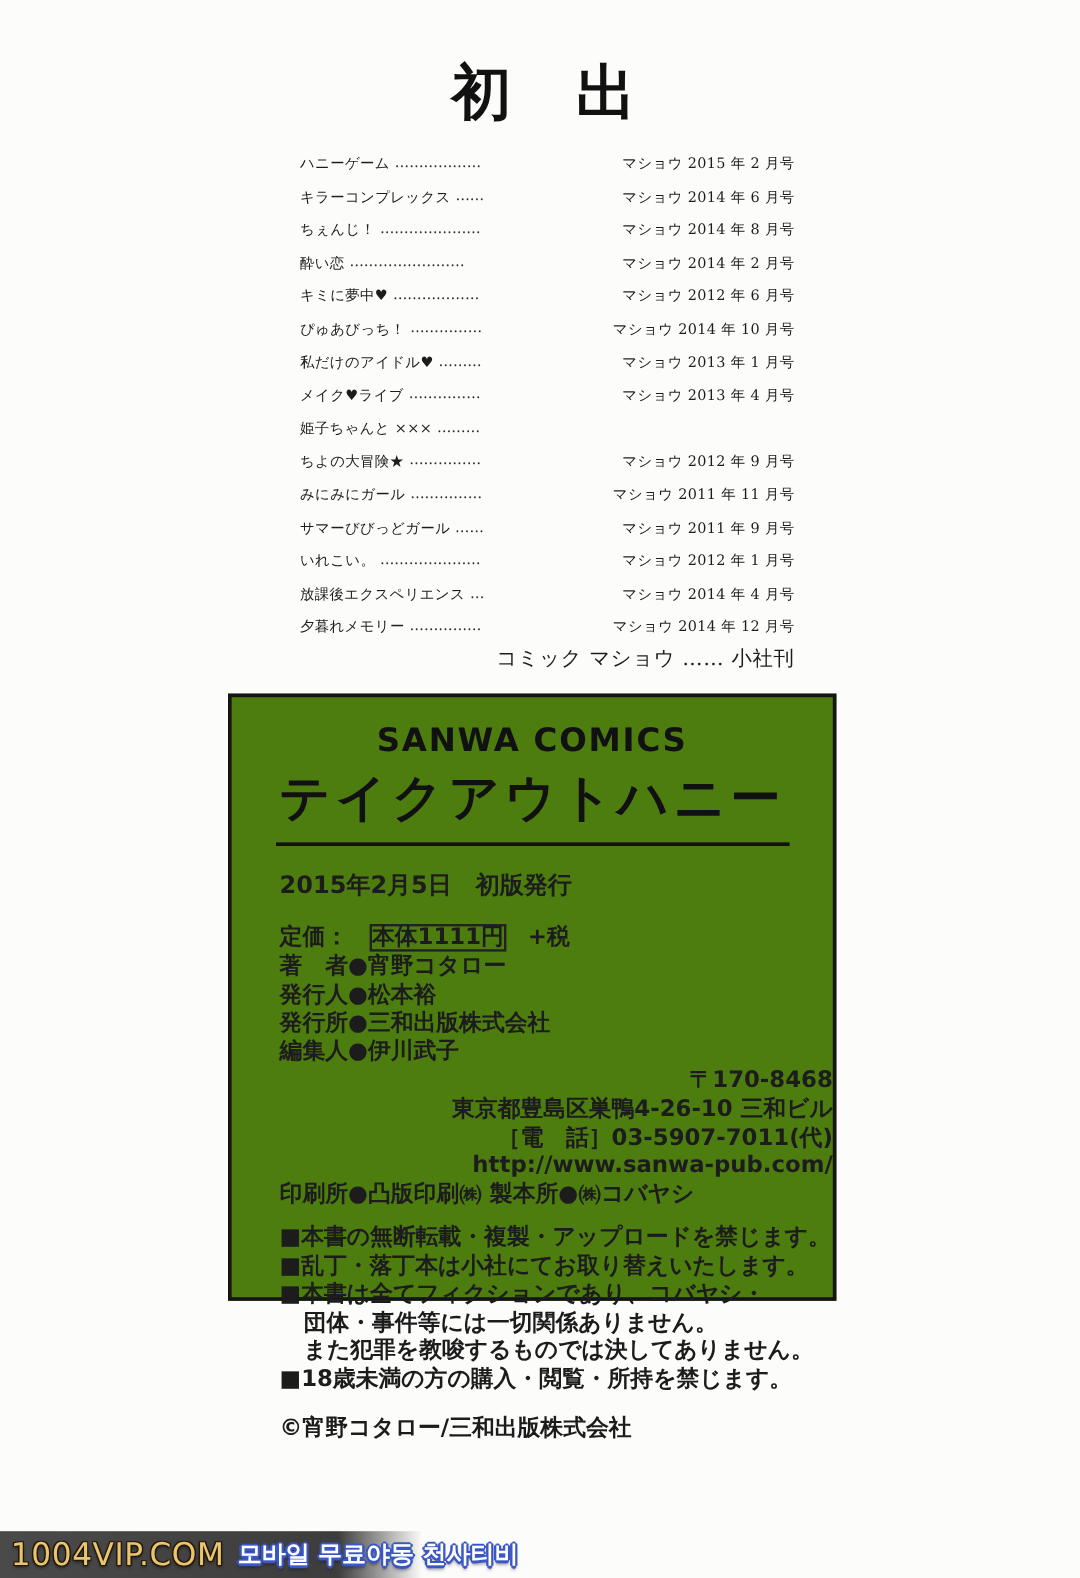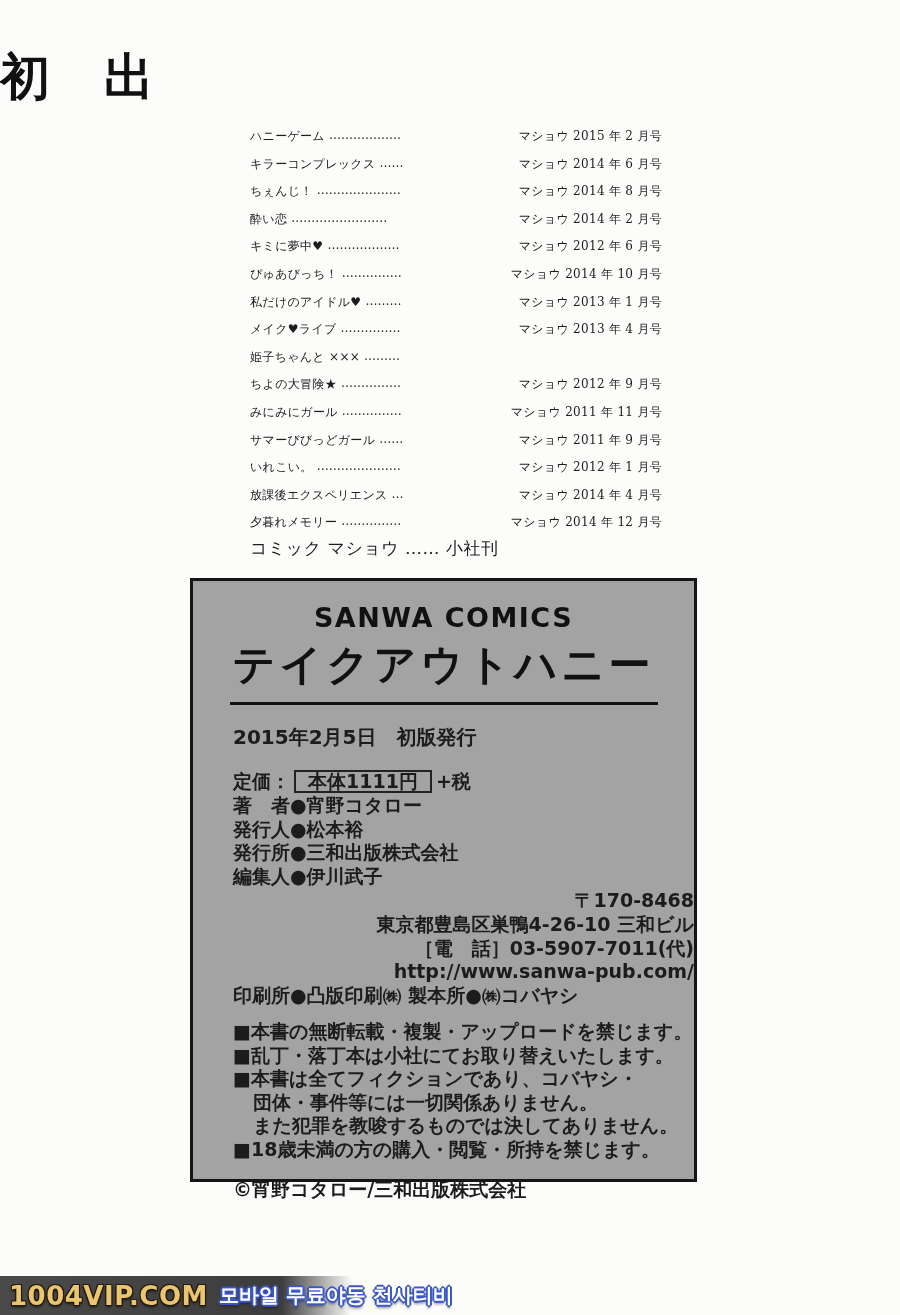--- a/index.html
+++ b/index.html
@@ -4,65 +4,65 @@
 <style>
   html,body{margin:0;padding:0;background:#ffffff;}
   .page{
     position:relative;width:900px;height:1315px;overflow:hidden;
     background:#fcfcfb;
     font-family:"DejaVu Sans","Liberation Sans",sans-serif;
     color:#1c1c1c;
   }
   
   .page-title{
-    position:absolute;top:44px;left:0;width:860px;text-align:left;
+    position:absolute;top:44px;left:0;width:860px;text-align:center;
     font-family:"DejaVu Serif","Liberation Serif",serif;
-    font-size:50px;font-weight:700;letter-spacing:2px;color:#111;
+    font-size:50px;font-weight:700;letter-spacing:2px;color:#111;padding-left:24px;
   }
   .pub-list{
     position:absolute;left:250px;top:128px;width:412px;
     font-family:"DejaVu Serif","Liberation Serif",serif;
   }
   .pub-row{display:flex;align-items:baseline;height:27.6px;font-size:12px;white-space:nowrap;justify-content:space-between;}
   .pub-left{display:flex;width:202px;overflow:hidden;flex:none;}
   .pub-title{white-space:nowrap;letter-spacing:0.3px;}
   .pub-leader{flex:1;overflow:hidden;white-space:nowrap;margin-left:4px;color:#2a2a2a;}
   .pub-source{margin-left:9px;letter-spacing:0.3px;}
   .footnote{
-    position:absolute;top:537px;left:250px;width:412px;
+    position:absolute;top:537px;left:250px;width:412px;text-align:right;
     font-family:"DejaVu Serif","Liberation Serif",serif;font-size:17px;letter-spacing:0.5px;
   }
   
   .colophon{
-    position:absolute;left:190px;top:578px;width:507px;height:604px;
-    border:3px solid #151515;background:#a3a3a3;box-sizing:border-box;
+    position:absolute;left:190px;top:578px;width:507px;height:506px;
+    border:3px solid #151515;background:#4d7c0f;box-sizing:border-box;
   }
   .brand{margin-top:21px;text-align:center;font-size:27px;font-weight:800;letter-spacing:1.5px;color:#111;}
   .book-title{
     text-align:center;font-size:42px;font-weight:700;letter-spacing:4px;margin-top:4px;color:#111;
     font-family:"DejaVu Serif","Liberation Serif",serif;
   }
   .title-rule{width:428px;margin:9px auto 0;border:none;border-top:3px solid #111;}
   .edition{margin:19px 12px 0 40px;font-size:20px;font-weight:700;}
   .details{margin:19px 0 0 40px;font-size:19px;font-weight:600;line-height:23.8px;}
   .detail-line{white-space:nowrap;}
-  .price-box{display:inline-block;border:2px solid #222;padding:0 12px;margin:0 4px;line-height:19px;}
+  .price-box{display:inline-block;border:2px solid #222;padding:0 0;margin:0 18px;line-height:19px;}
   .addr{margin-left:68px;text-align:right;}
   .notices{margin:12px 0 0 40px;font-size:19px;font-weight:600;line-height:23.6px;}
   .notice-line{white-space:nowrap;}
   .notice-line.indent{padding-left:20px;}
   .copyright{margin:15px 0 0 40px;font-size:19px;font-weight:600;}
   
   .watermark-bar{
     position:absolute;left:0;top:1276px;width:352px;height:39px;box-sizing:border-box;
     background:linear-gradient(to right,#4a4a4a 0%,#3d3d3d 80%,rgba(61,61,61,0) 100%);
     display:flex;align-items:center;padding-left:9px;gap:11px;white-space:nowrap;
   }
   .wm-site{
-    font-size:26px;font-weight:700;letter-spacing:0.5px;color:#e9c571;
+    font-size:26px;font-weight:400;letter-spacing:0.5px;color:#e9c571;
     text-shadow:-1px -1px 0 #241805,1px -1px 0 #241805,-1px 1px 0 #241805,
                  1px 1px 0 #241805,0 2px 3px rgba(0,0,0,.75);
   }
   .wm-tagline{
     font-size:20px;font-weight:800;color:#ffffff;
     text-shadow:-2px 0 #3a57c4,2px 0 #3a57c4,0 -2px #3a57c4,0 2px #3a57c4,
                 -1px -1px #3a57c4,1px 1px #3a57c4,1px -1px #3a57c4,-1px 1px #3a57c4,
                 0 3px 3px rgba(0,0,0,.55);
   }
 </style>

